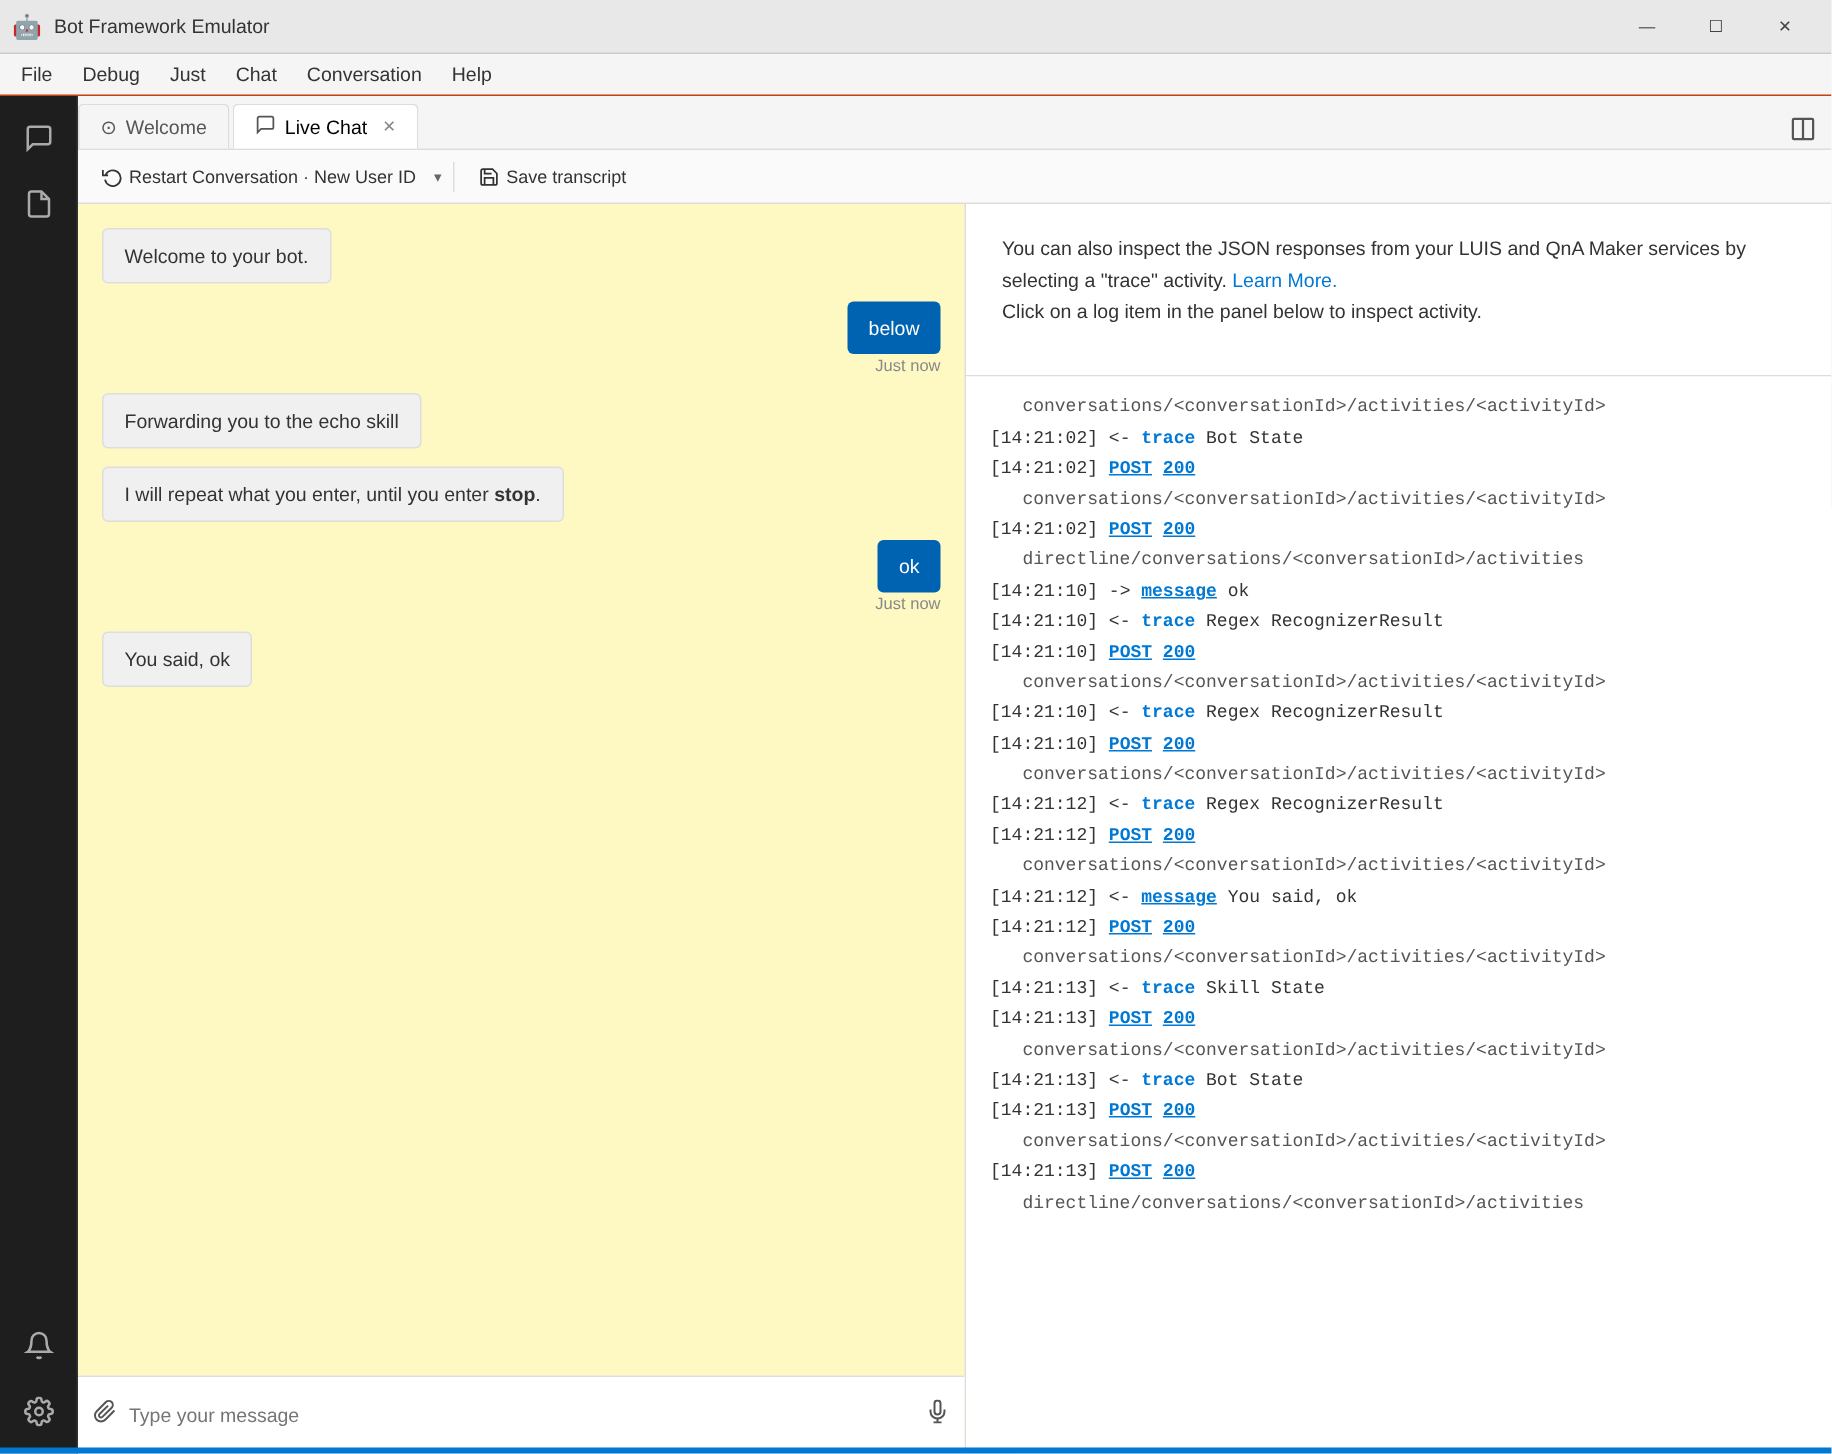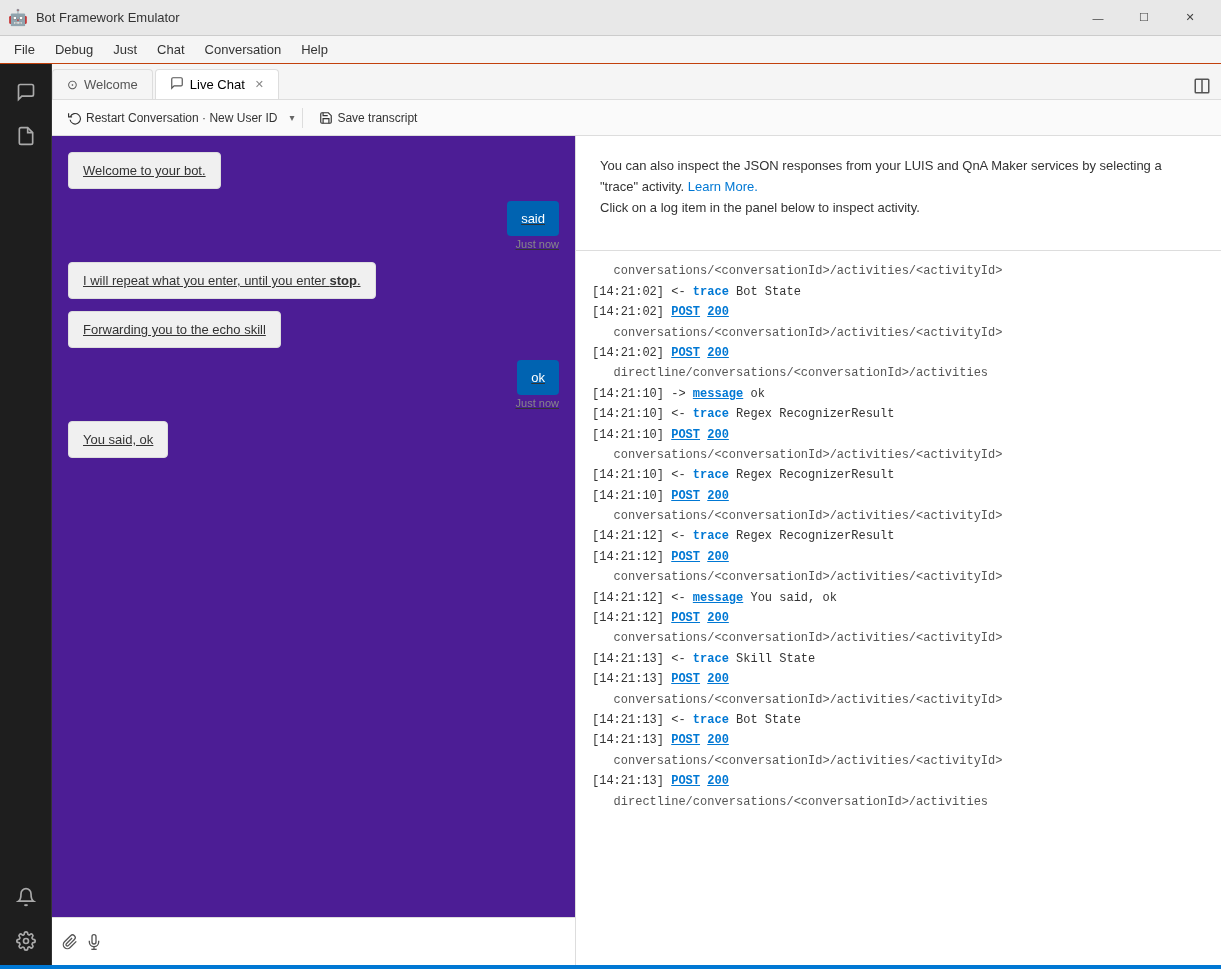--- a/index.html
+++ b/index.html
@@ -137,26 +137,25 @@
 
     
     #main-pane {
       display: flex;
       flex: 1;
       overflow: hidden;
     }
 
     
     #chat-panel {
-      width: 524px;
+      width: 592px;
       display: flex;
       flex-direction: column;
       border-right: 1px solid #ddd;
-      background: #4c1d95;
-      text-decoration: underline;
+      background: #fef9c3;
     }
     #chat-messages {
       flex: 1;
       overflow-y: auto;
       padding: 16px 16px;
       display: flex;
       flex-direction: column;
       gap: 12px;
     }
     .msg-bot {
@@ -350,49 +349,50 @@
     <div id="main-pane">
 
       <div id="chat-panel">
         <div id="chat-messages">
 
           <div class="msg-bot">
             <span>Welcome to your bot.</span>
           </div>
 
           <div class="msg-user-wrap">
-            <div class="msg-user">said</div>
+            <div class="msg-user">below</div>
             <span class="msg-time">Just now</span>
+          </div>
+
+          <div class="msg-bot">
+            <span>Forwarding you to the echo skill</span>
           </div>
 
           <div class="msg-bot">
             <span>I will repeat what you enter, until you enter <strong>stop</strong>.</span>
-          </div>
-
-          <div class="msg-bot">
-            <span>Forwarding you to the echo skill</span>
           </div>
 
           <div class="msg-user-wrap">
             <div class="msg-user">ok</div>
             <span class="msg-time">Just now</span>
           </div>
 
           <div class="msg-bot">
             <span>You said, ok</span>
           </div>
 
         </div>
 
         <div id="chat-input-area">
           <span class="chat-attach-btn">
             <svg width="16" height="16" viewBox="0 0 24 24" fill="none" stroke="#555" stroke-width="2">
                 <path d="M21.44 11.05l-9.19 9.19a6 6 0 0 1-8.49-8.49l9.19-9.19a4 4 0 0 1 5.66 5.66l-9.2 9.19a2 2 0 0 1-2.83-2.83l8.49-8.48"></path>
               </svg>
           </span>
+          <input id="chat-input" type="text" placeholder="Type your message" style="">
           <span class="chat-mic-btn">
             <svg width="16" height="16" viewBox="0 0 24 24" fill="none" stroke="#555" stroke-width="2">
                 <path d="M12 1a3 3 0 0 0-3 3v8a3 3 0 0 0 6 0V4a3 3 0 0 0-3-3z"></path>
                 <path d="M19 10v2a7 7 0 0 1-14 0v-2"></path>
                 <line x1="12" y1="19" x2="12" y2="23"></line>
                 <line x1="8" y1="23" x2="16" y2="23"></line>
               </svg>
           </span>
         </div>
       </div>

